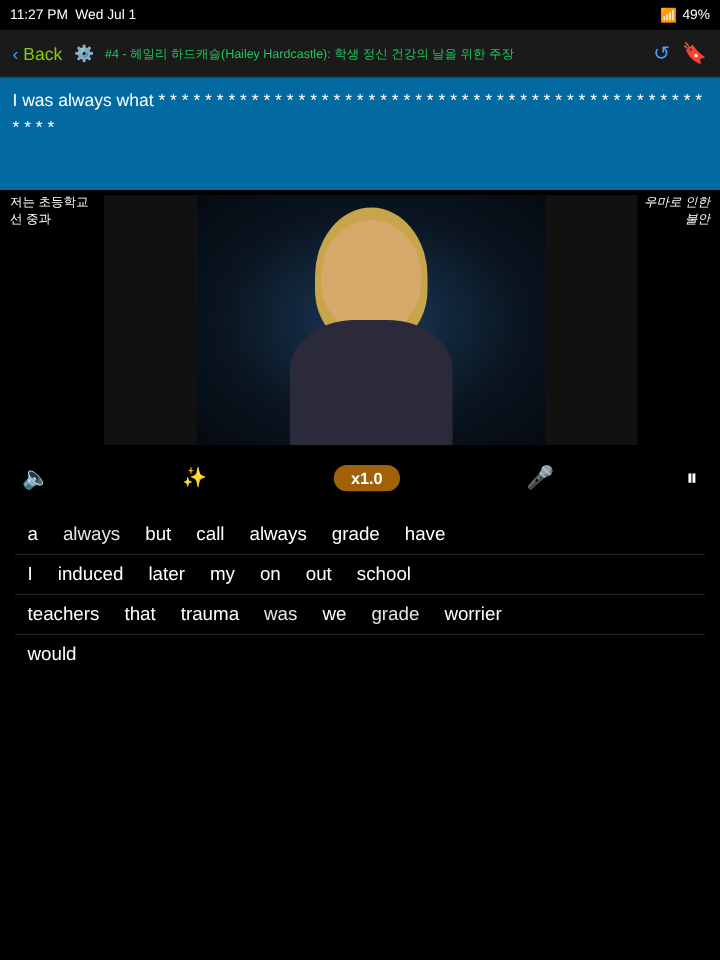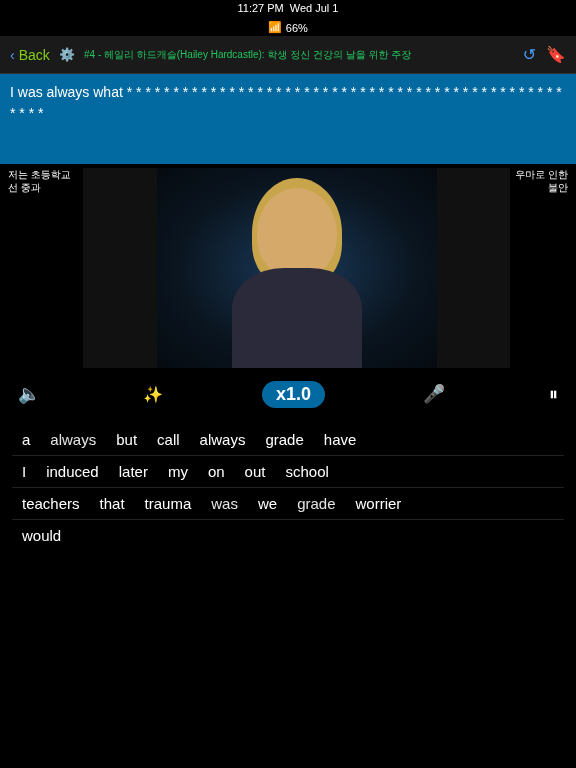--- a/index.html
+++ b/index.html
@@ -12,24 +12,23 @@
       overflow: hidden;
       position: relative;
     }
 
     
     #status-bar {
       display: flex;
       justify-content: space-between;
       align-items: center;
       padding: 2px 8px;
-      height: 36px;
+      height: 24px;
       background: #000;
       font-size: 11px;
-      flex-direction: column;
     }
     .status-left { display: flex; gap: 6px; align-items: center; }
     .status-right { display: flex; gap: 4px; align-items: center; font-size: 11px; }
 
     
     #nav-bar {
       display: flex;
       justify-content: space-between;
       align-items: center;
       padding: 4px 10px;
@@ -57,21 +56,21 @@
       background: #000;
     }
     #subtitle-korean {
       display: flex;
       justify-content: space-between;
       padding: 4px 8px;
       font-size: 10px;
       color: #fff;
     }
     .subtitle-left { max-width: 120px; line-height: 1.3; }
-    .subtitle-right { max-width: 120px; text-align: right; line-height: 1.3; }
+    .subtitle-right { max-width: 120px; text-align: right; line-height: 1.3; font-style: italic; }
 
     
     #video-container {
       position: relative;
       width: 100%;
       background: #111;
       display: flex;
       justify-content: center;
       align-items: center;
     }
@@ -140,25 +139,25 @@
       background: #000;
       height: 44px;
     }
     .ctrl-btn {
       font-size: 18px;
       color: #fff;
       cursor: pointer;
       padding: 4px;
     }
     .speed-badge {
-      background: #0369a1;
+      background: #a16207;
       color: #fff;
       border-radius: 14px;
       padding: 3px 14px;
-      font-size: 18px;
+      font-size: 13px;
       font-weight: 600;
     }
 
     
     #wordcloud-area {
       background: #000;
       padding: 10px 12px;
       flex: 1;
     }
     .word-row {
@@ -187,21 +186,21 @@
 </head>
 <body>
 
 <div id="status-bar">
   <div class="status-left">
     <span>11:27 PM</span>
     <span>Wed Jul 1</span>
   </div>
   <div class="status-right">
     <span>📶</span>
-    <span>66%</span>
+    <span>49%</span>
   </div>
 </div>
 
 <div id="nav-bar">
   <div class="nav-left">
     <span>‹</span>
     <span style="color:#84cc16;cursor:pointer;">Back</span>
     <span style="margin-left:6px; font-size:13px;">⚙️</span>
   </div>
   <div class="nav-title">#4 - 헤일리 하드캐슬(Hailey Hardcastle): 학생 정신 건강의 날을 위한 주장</div>

